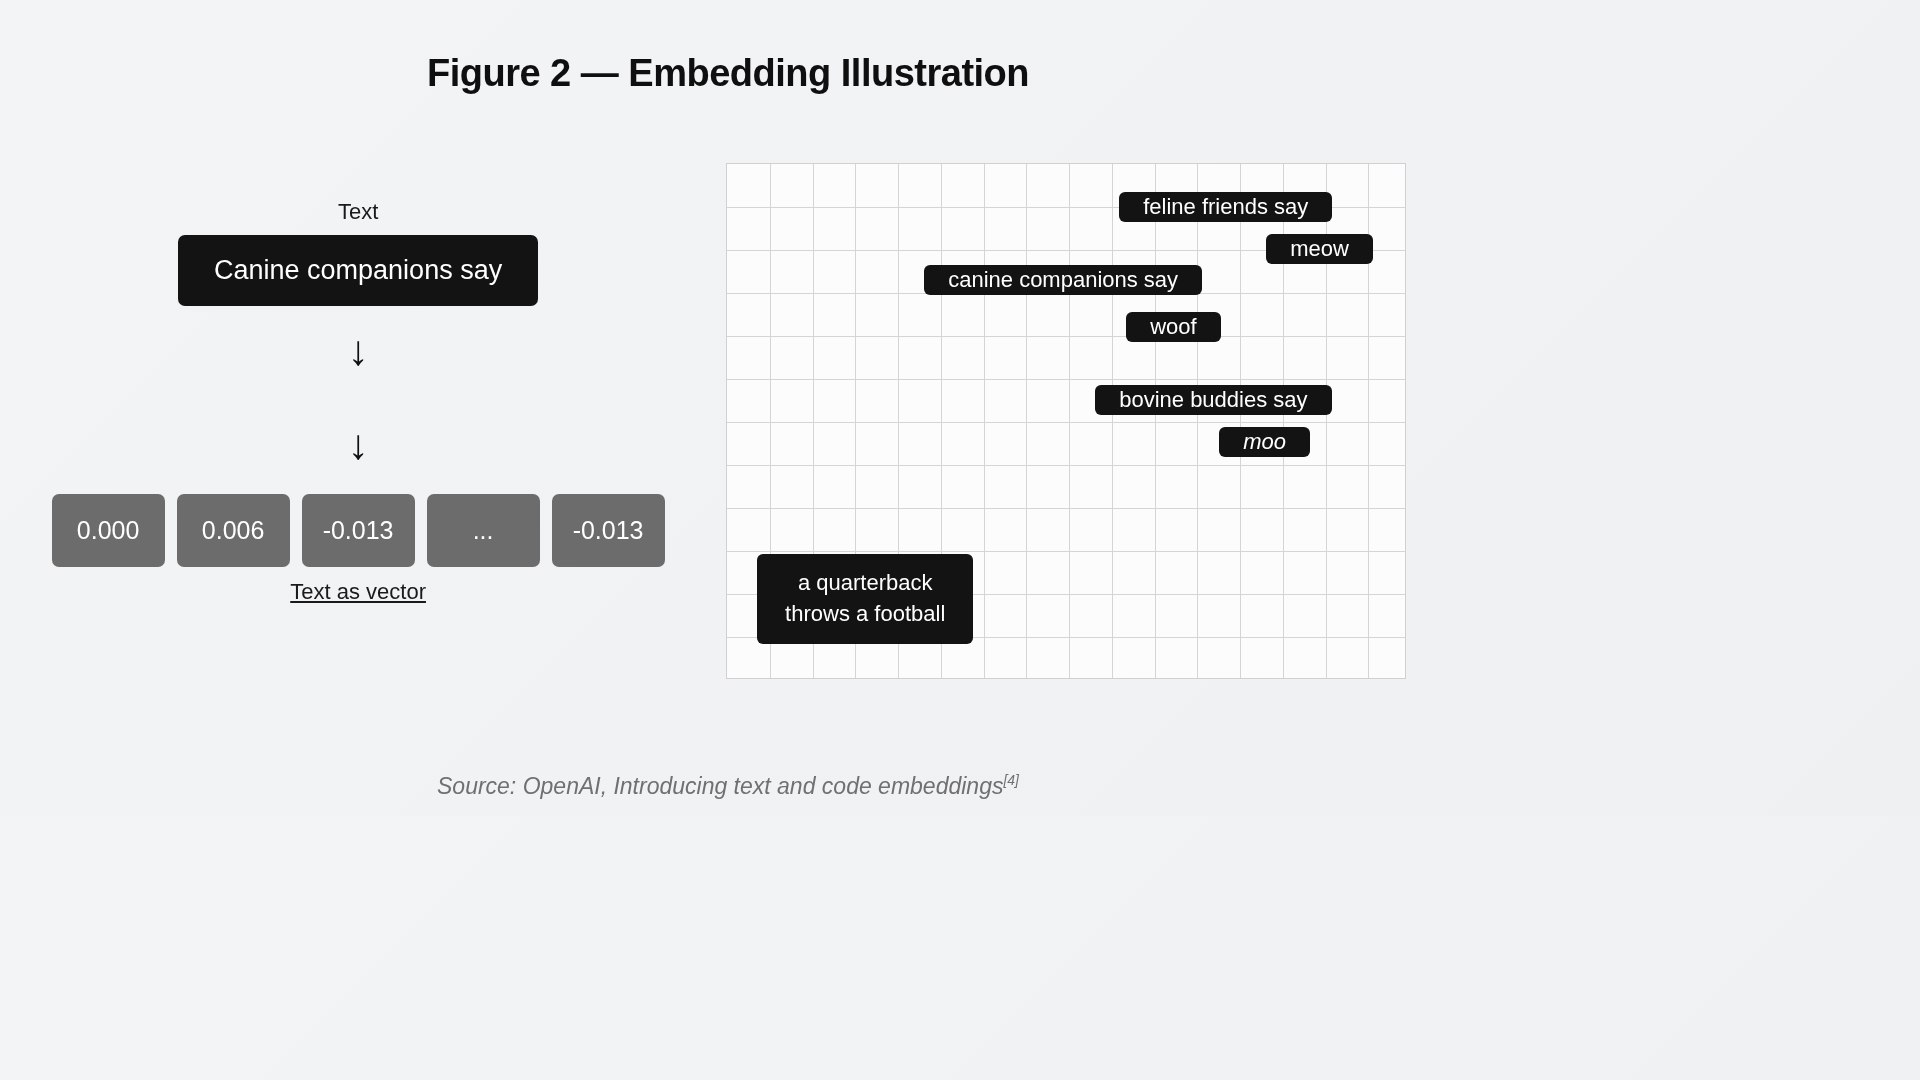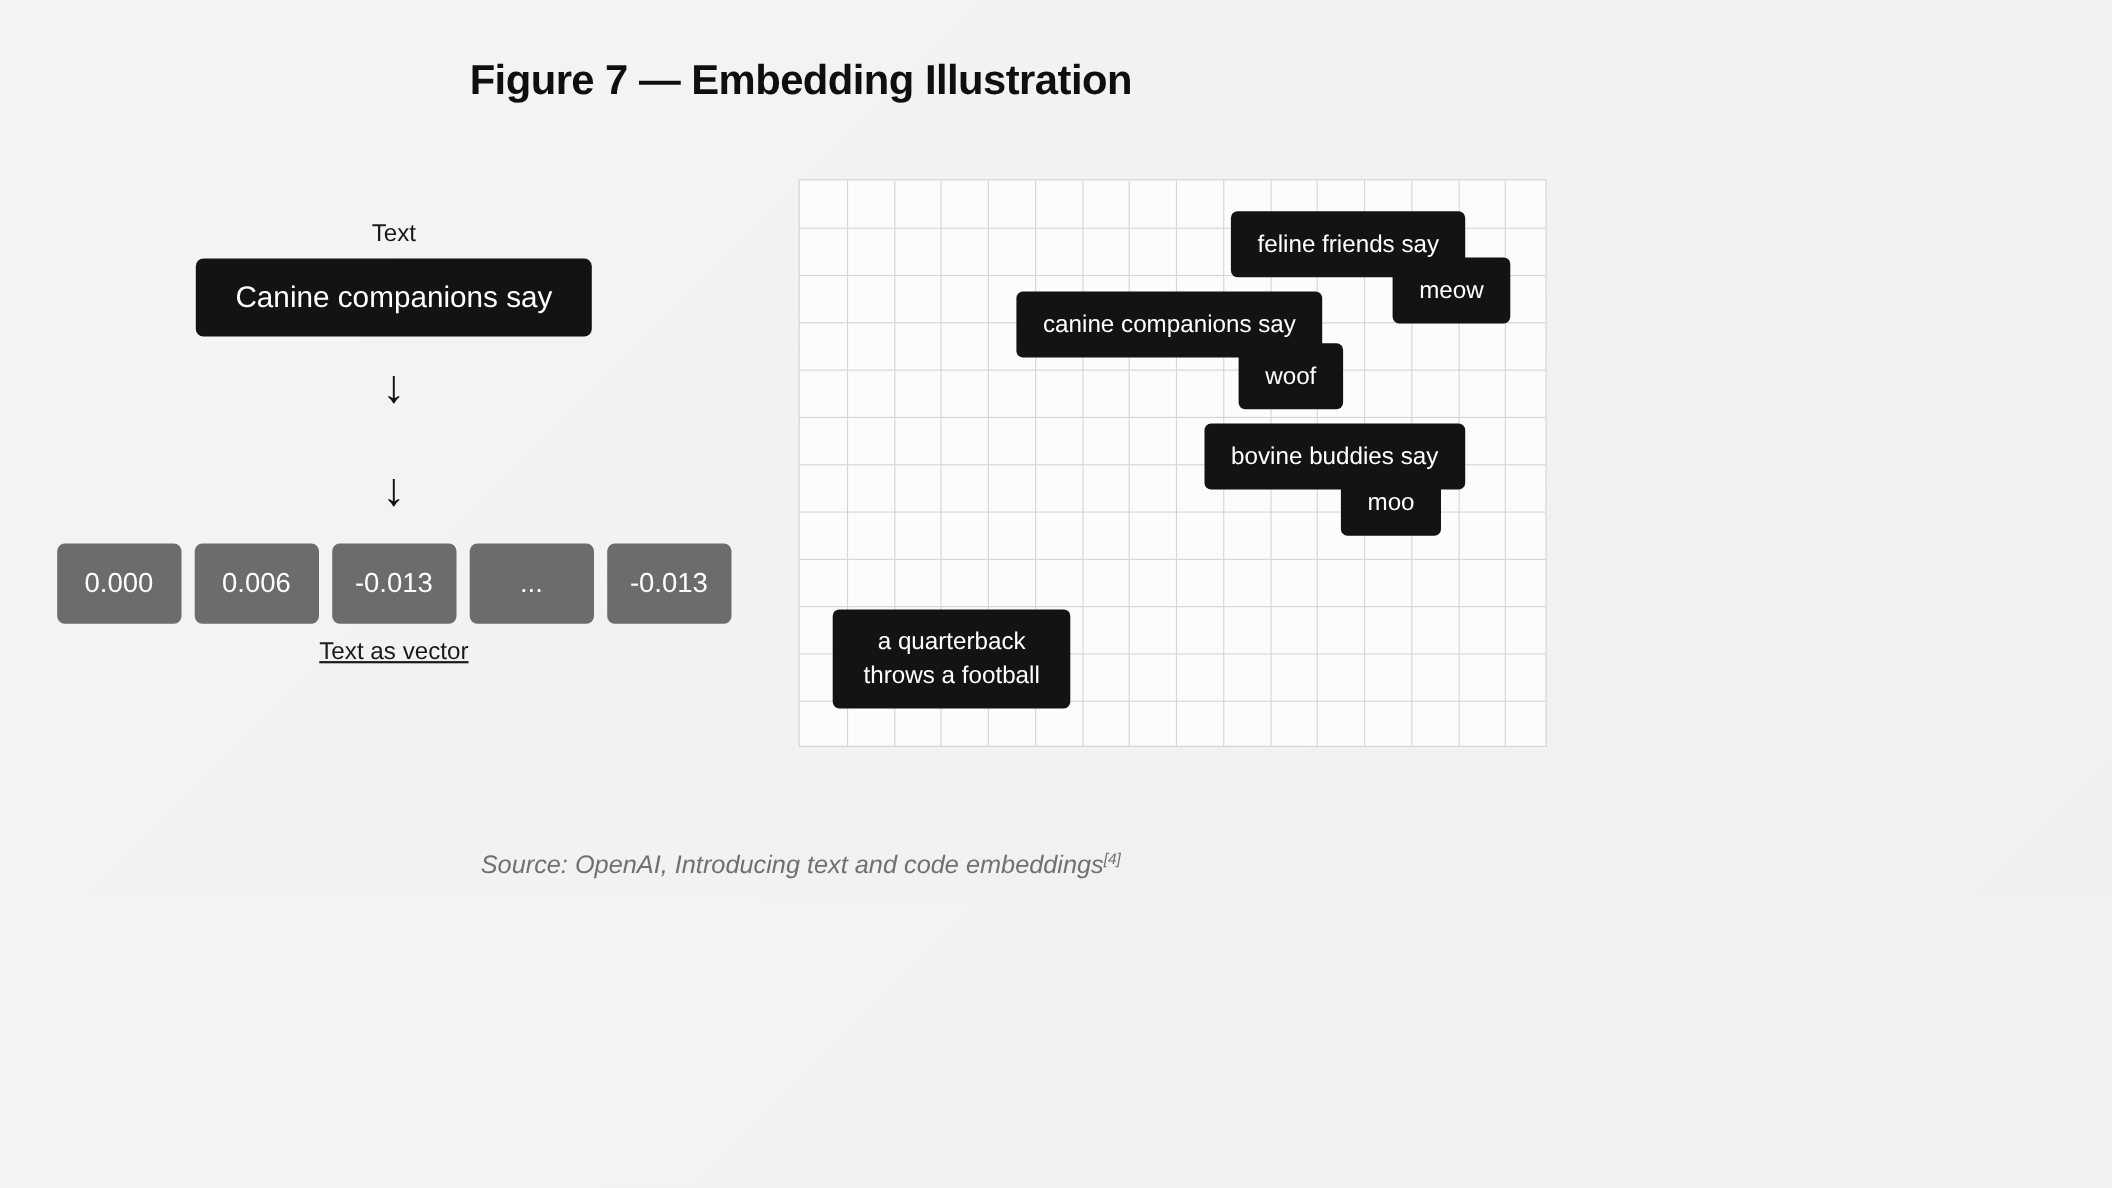--- a/index.html
+++ b/index.html
@@ -105,21 +105,21 @@
       height: 1px;
       width: 100%;
       left: 0;
     }
     .embed-box {
       position: absolute;
       background: #131313;
       color: #fff;
       font-size: 22px;
       font-weight: 400;
-      padding: 17px 24px;
+      padding: 2px 24px;
       border-radius: 6px;
       white-space: nowrap;
     }
     .embed-box.multiline {
       white-space: normal;
       text-align: center;
       width: 216px;
       padding: 14px 18px;
       line-height: 1.4;
     }
@@ -133,21 +133,21 @@
       color: #707070;
     }
     .source sup {
       font-size: 14px;
       font-style: italic;
     }
   </style>
 </head>
 <body>
 
-<div class="title">Figure 7 — Embedding Illustration</div>
+<div class="title">Figure 2 — Embedding Illustration</div>
 
 <div class="content">
   <div class="left-panel">
     <div class="label-text">Text</div>
     <div class="black-box">Canine companions say</div>
     <div class="arrow">↓</div>
     <div class="arrow">↓</div>
     <div class="vector-row" id="vector-row">
         <div class="vector-cell">0.000</div>
         <div class="vector-cell">0.006</div>
@@ -183,20 +183,20 @@
       <div class="grid-line-h" style="top: 301px;"></div>
       <div class="grid-line-h" style="top: 344px;"></div>
       <div class="grid-line-h" style="top: 387px;"></div>
       <div class="grid-line-h" style="top: 430px;"></div>
       <div class="grid-line-h" style="top: 473px;"></div>
       <div class="embed-box" style="left: 392px; top: 28px;">feline friends say</div>
       <div class="embed-box" style="left: 539px; top: 70px;">meow</div>
       <div class="embed-box" style="left: 197px; top: 101px;">canine companions say</div>
       <div class="embed-box" style="left: 399px; top: 148px;">woof</div>
       <div class="embed-box" style="left: 368px; top: 221px;">bovine buddies say</div>
-      <div class="embed-box" style="left: 492px; top: 263px;">moo</div>
+      <div class="embed-box" style="left: 492px; top: 263px; font-style: italic;">moo</div>
       <div class="embed-box multiline" style="left: 30px; top: 390px;">a quarterback throws a football</div>
     </div>
 </div>
 
 <div class="source">
   <span>Source: OpenAI, Introducing text and code embeddings</span><sup>[4]</sup>
 </div>
 
 </body></html>

